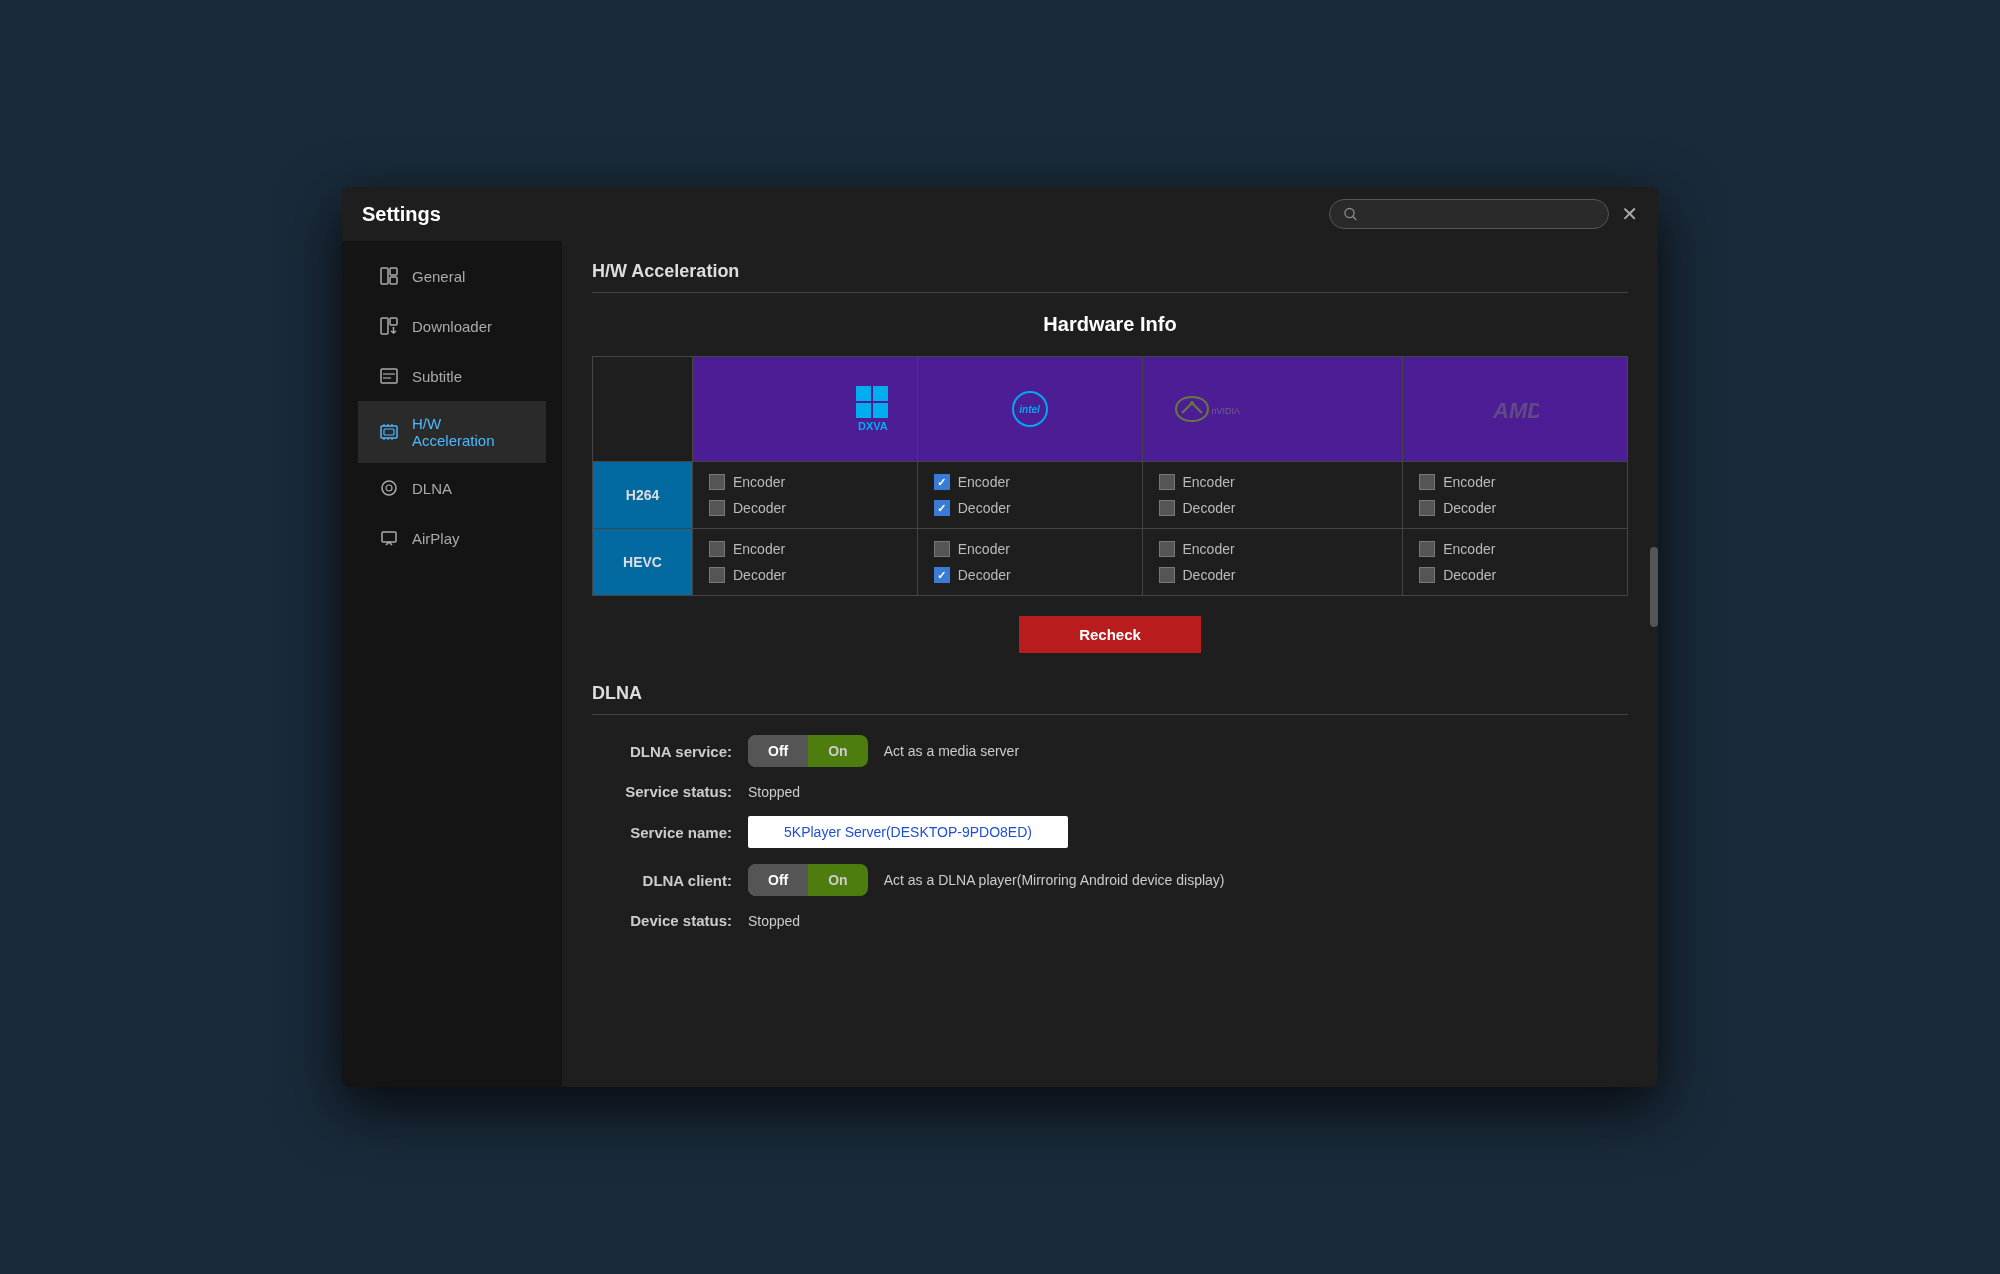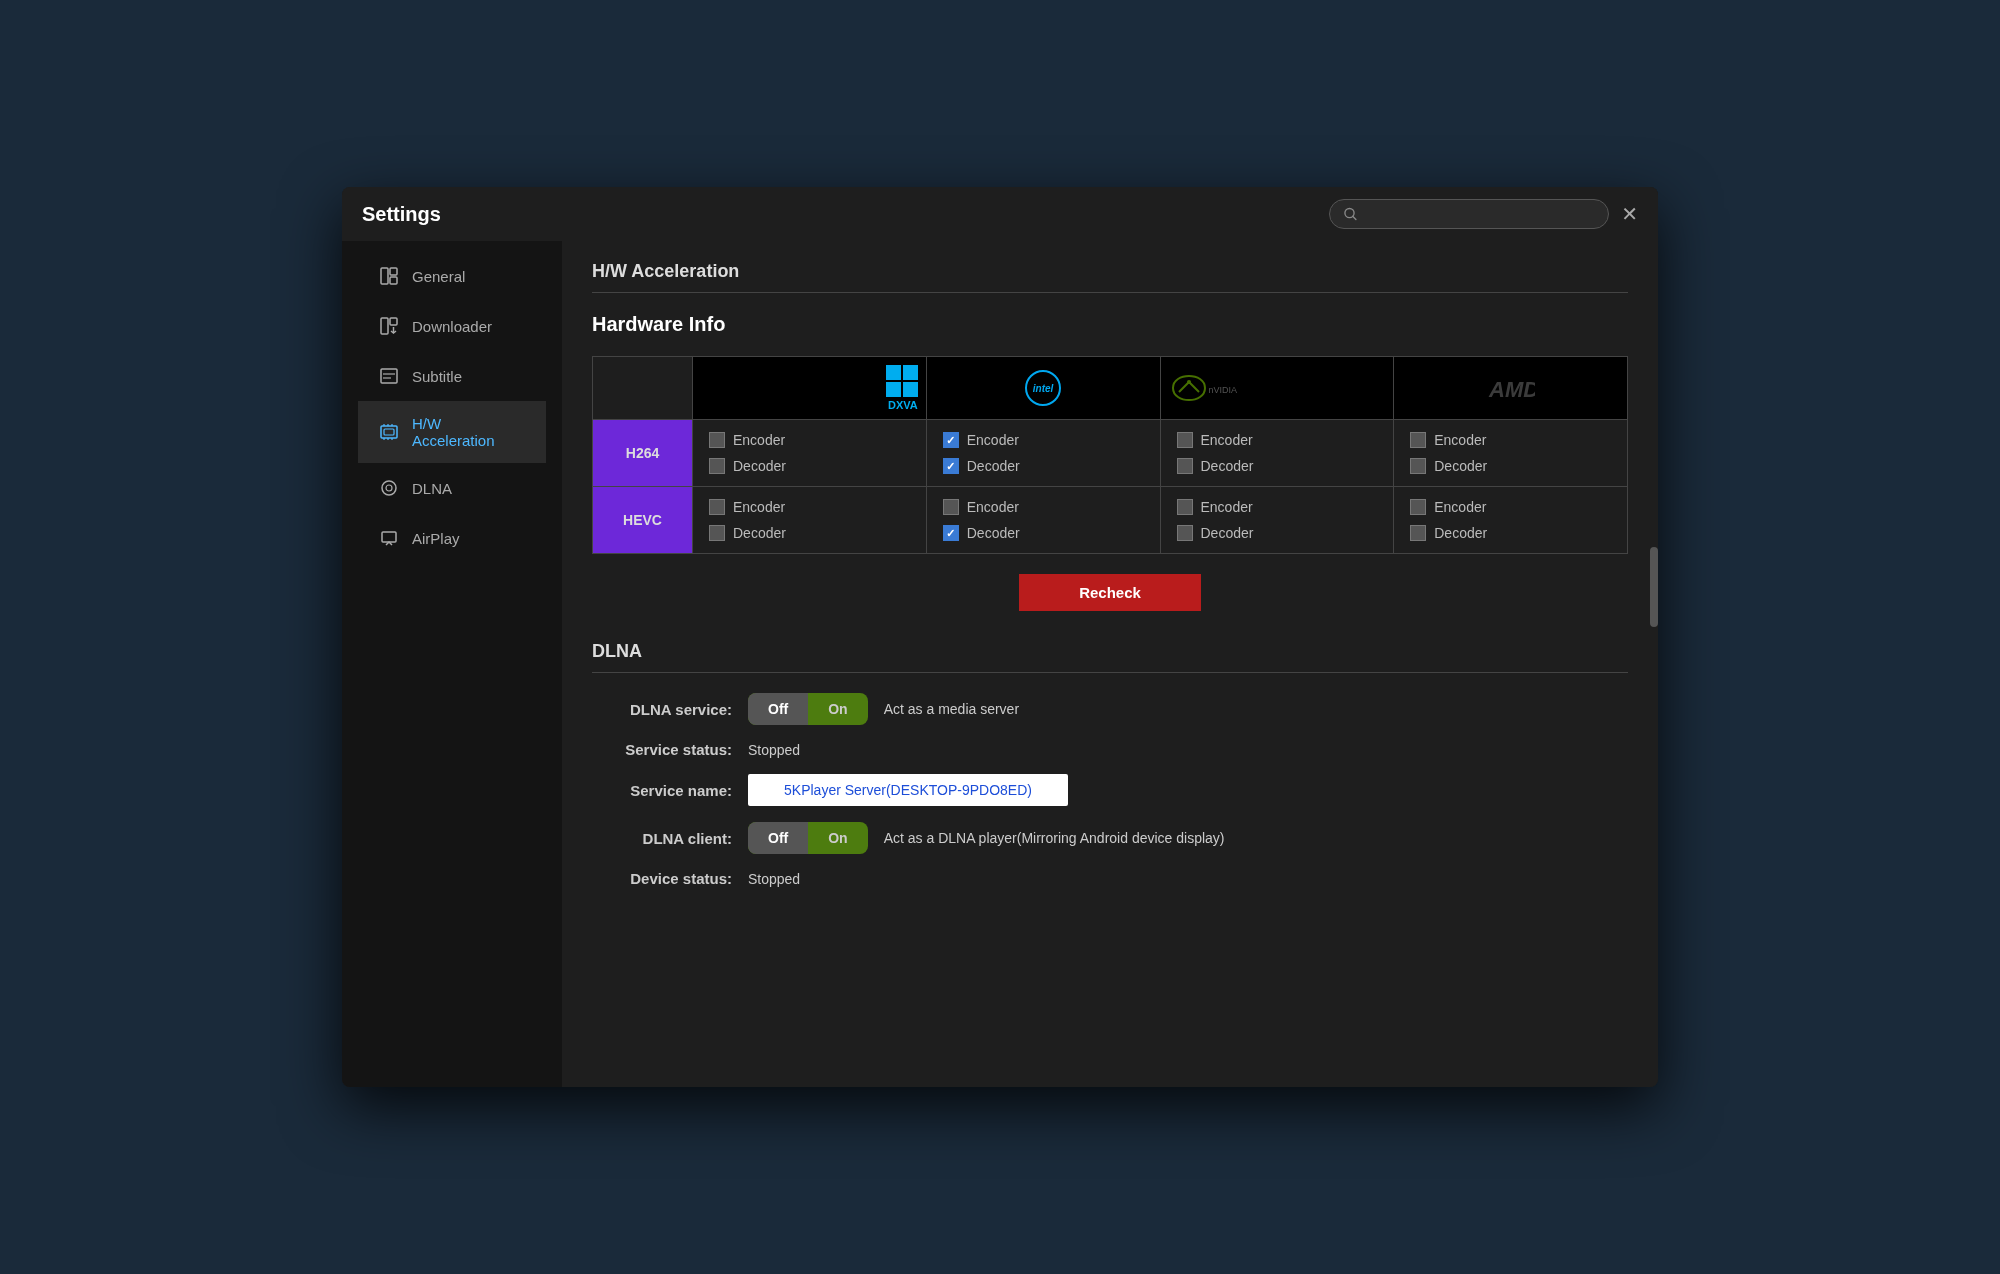--- a/index.html
+++ b/index.html
@@ -116,44 +116,45 @@
 
     .section-header {
       font-size: 18px;
       font-weight: 600;
       color: #ddd;
       margin-bottom: 20px;
       padding-bottom: 10px;
       border-bottom: 1px solid #444;
     }
     .hardware-info-title {
+      text-align: center;
       font-size: 20px;
       font-weight: 700;
       color: #fff;
       margin-bottom: 20px;
     }
     .hw-table {
       width: 100%;
       border-collapse: collapse;
       margin-bottom: 20px;
     }
     .hw-table td, .hw-table th {
       border: 1px solid #444;
       padding: 12px 16px;
       text-align: center;
       vertical-align: middle;
     }
     .hw-table .header-cell {
-      background: #000000;
-      padding: 8px;
+      background: #4c1d95;
+      padding: 29px;
     }
     .hw-table .row-label {
       font-weight: 700;
       color: #ddd;
-      background: #6d28d9;
+      background: #0369a1;
       font-size: 14px;
     }
     .hw-table .data-cell {
       background: #1e1e1e;
     }
     .codec-options {
       display: flex;
       flex-direction: column;
       gap: 10px;
       align-items: flex-start;

